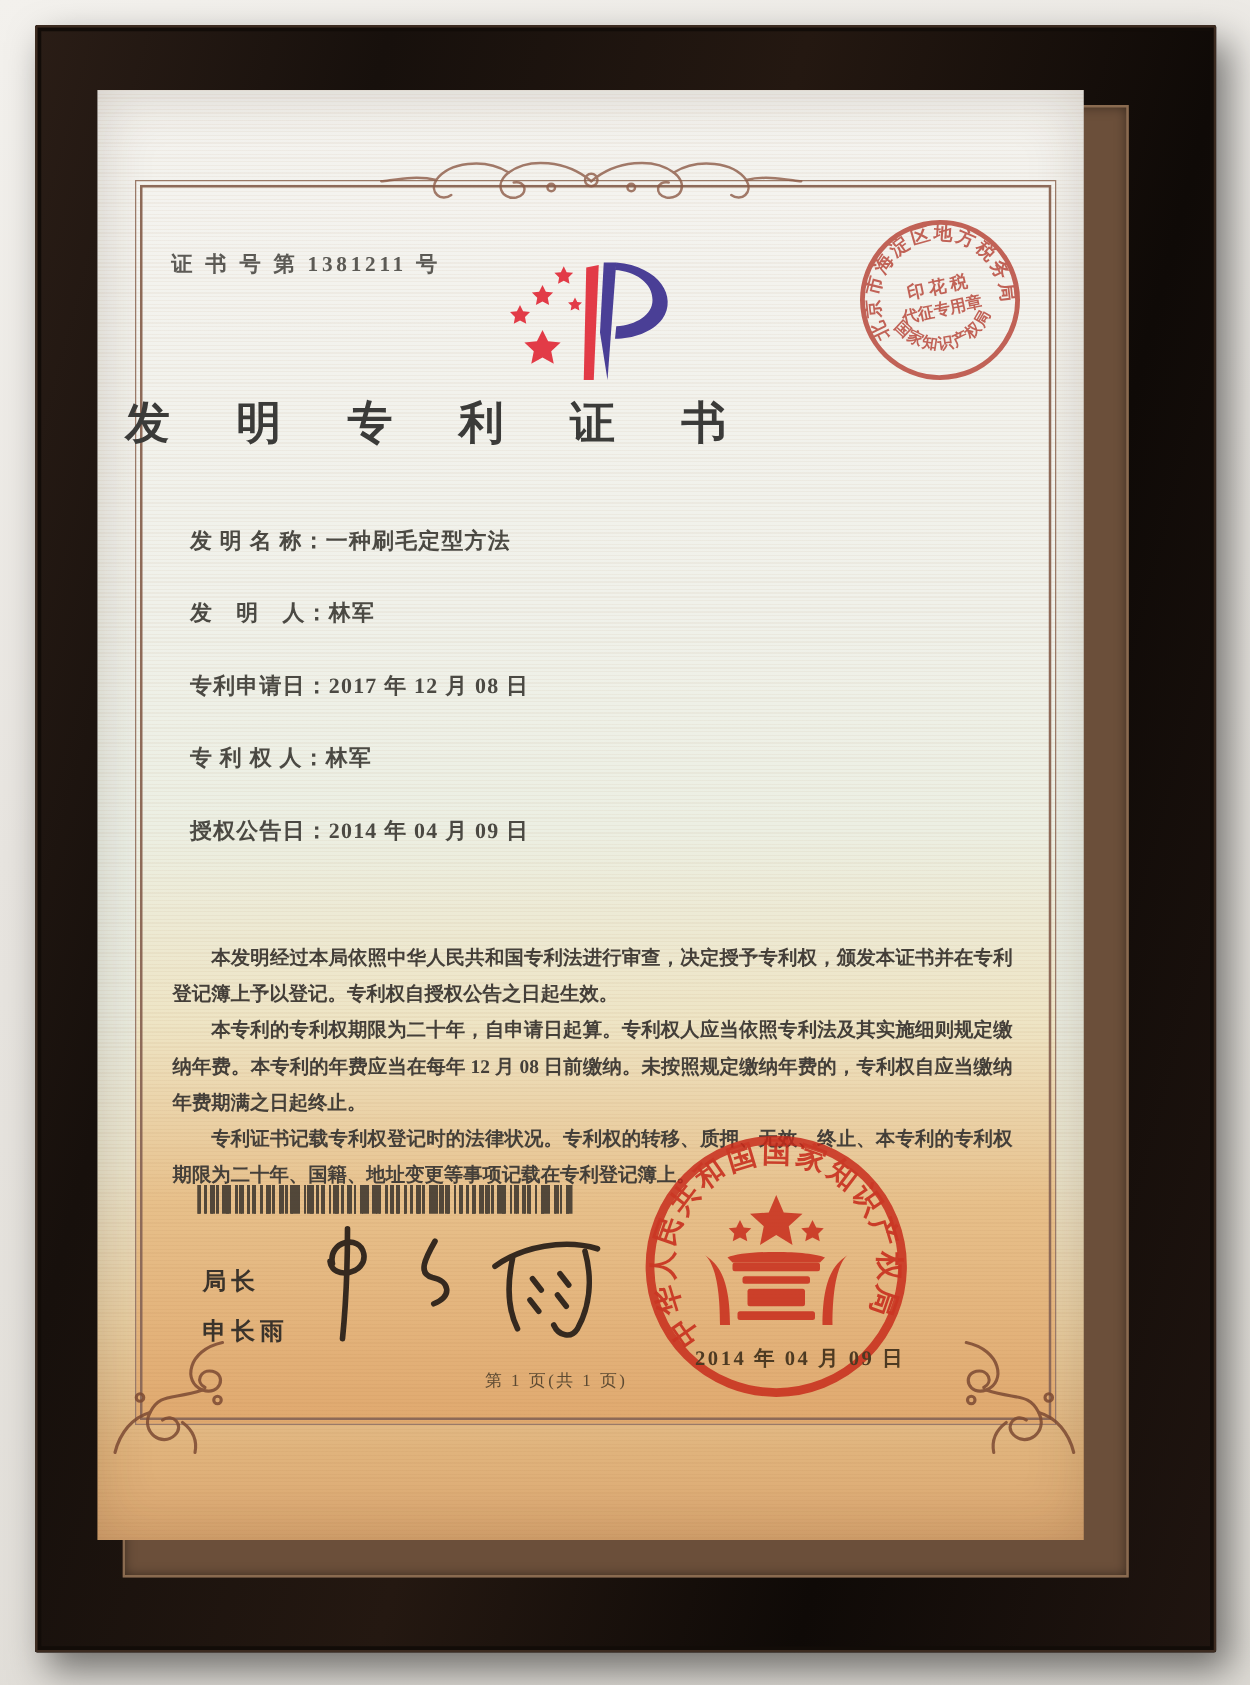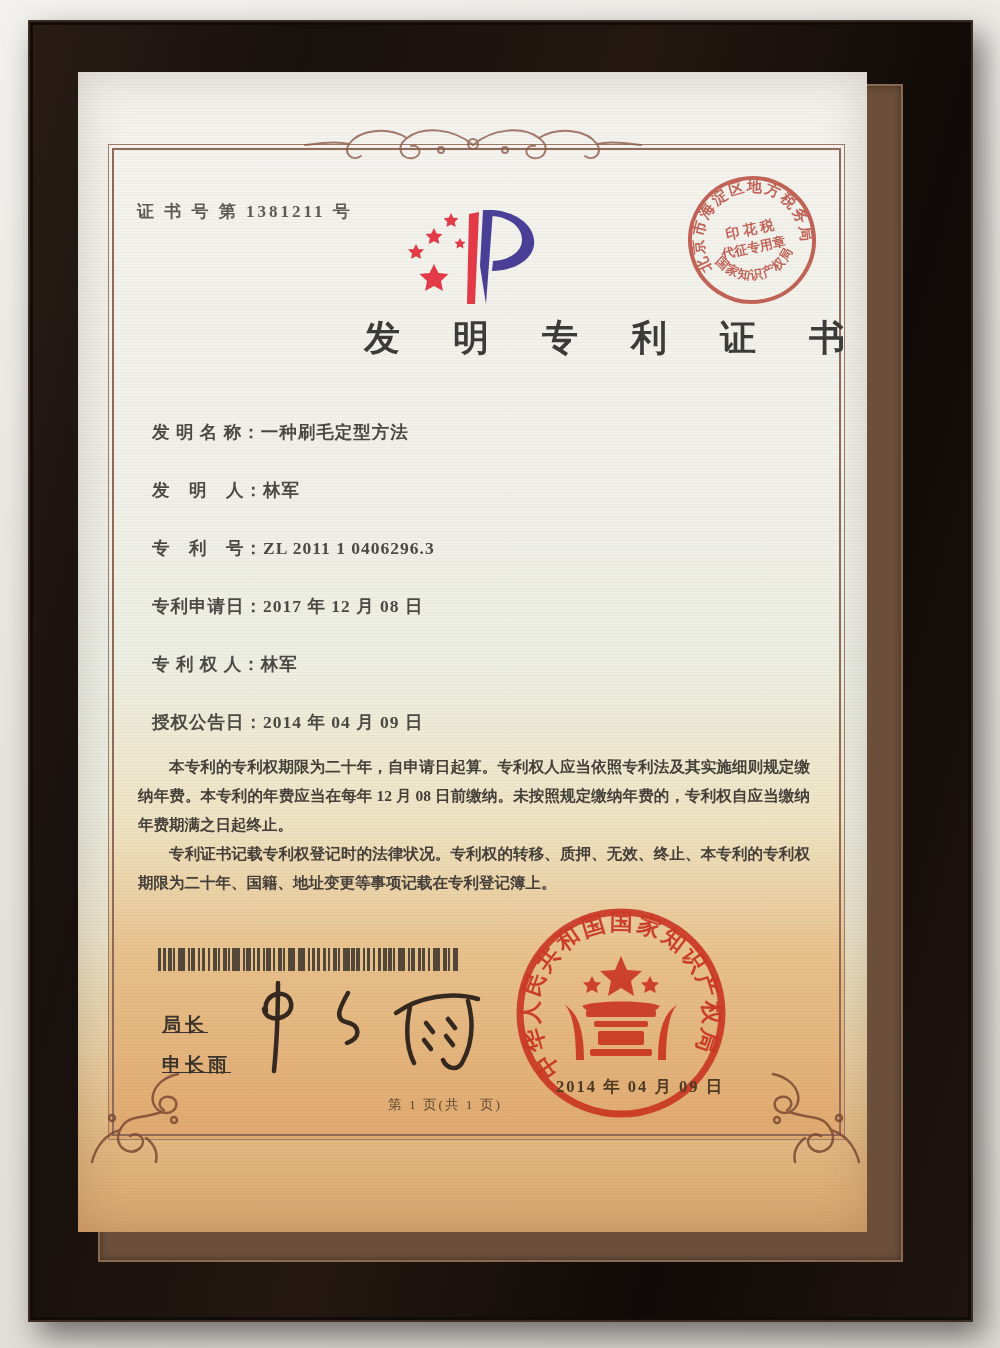--- a/index.html
+++ b/index.html
@@ -50,21 +50,21 @@
   
   .cert-no{
     position:absolute;left:59px;top:128px;z-index:5;
     font-size:17px;letter-spacing:3px;color:#5c5a55;font-weight:600;
   }
   .logo{position:absolute;left:318px;top:128px;z-index:5;}
   .tax-stamp{position:absolute;left:604px;top:98px;z-index:5;transform:rotate(-12deg);opacity:.85;}
 
   .title{
     position:absolute;left:0;top:242px;width:100%;z-index:5;
-    text-align:right;font-size:36px;font-weight:700;color:#3b3b39;
+    text-align:left;font-size:36px;font-weight:700;color:#3b3b39;
     letter-spacing:22px;text-indent:22px;
   }
 
   .fields{position:absolute;left:74px;top:350px;z-index:5;}
   .field-row{display:flex;margin-bottom:37px;font-size:17.5px;color:#4b4943;font-weight:600;line-height:21px;}
   .field-label{white-space:pre;letter-spacing:1px;text-align:right;}
   .field-value{white-space:pre;letter-spacing:1px;}
 
   .paragraphs{
     position:absolute;left:60px;top:680px;width:672px;z-index:5;
@@ -74,21 +74,21 @@
 
   .barcode{
     position:absolute;left:80px;top:876px;width:300px;height:23px;z-index:5;opacity:.8;
     background:
       repeating-linear-gradient(90deg,#2e2a26 0 2px,transparent 2px 5px),
       repeating-linear-gradient(90deg,#2e2a26 0 3px,transparent 3px 11px),
       repeating-linear-gradient(90deg,transparent 0 6px,#2e2a26 6px 8px,transparent 8px 17px);
   }
 
   .director{position:absolute;left:84px;top:940px;z-index:6;color:#3a332b;font-weight:700;font-size:19px;letter-spacing:4px;}
-  .director div{margin-bottom:14px;text-decoration:underline;}
+  .director div{margin-bottom:14px;}
   .signature{position:absolute;left:172px;top:905px;z-index:7;}
 
   .seal{position:absolute;left:428px;top:826px;z-index:6;opacity:.9;}
   .seal-date{
     position:absolute;left:478px;top:1004px;z-index:8;
     font-size:16.5px;color:#4d3a22;font-weight:700;letter-spacing:2px;
   }
 
   .page-no{
     position:absolute;left:0;top:1024px;width:100%;z-index:5;
@@ -182,38 +182,35 @@
     <div class="fields">
       <div class="field-row">
         <span class="field-label">发 明 名 称：</span>
         <span class="field-value">一种刷毛定型方法</span>
       </div>
       <div class="field-row">
         <span class="field-label">发　明　人：</span>
         <span class="field-value">林军</span>
       </div>
       <div class="field-row">
-        <span class="field-label">专　利　号：</span>
-        <span class="field-value">ZL 2011 1 0406296.3</span>
-      </div>
-      <div class="field-row">
         <span class="field-label">专利申请日：</span>
         <span class="field-value">2017 年 12 月 08 日</span>
       </div>
       <div class="field-row">
         <span class="field-label">专 利 权 人：</span>
         <span class="field-value">林军</span>
       </div>
       <div class="field-row">
         <span class="field-label">授权公告日：</span>
         <span class="field-value">2014 年 04 月 09 日</span>
       </div>
     </div>
 
     <div class="paragraphs">
+      <p>本发明经过本局依照中华人民共和国专利法进行审查，决定授予专利权，颁发本证书并在专利登记簿上予以登记。专利权自授权公告之日起生效。</p>
       <p>本专利的专利权期限为二十年，自申请日起算。专利权人应当依照专利法及其实施细则规定缴纳年费。本专利的年费应当在每年 12 月 08 日前缴纳。未按照规定缴纳年费的，专利权自应当缴纳年费期满之日起终止。</p>
       <p>专利证书记载专利权登记时的法律状况。专利权的转移、质押、无效、终止、本专利的专利权期限为二十年、国籍、地址变更等事项记载在专利登记簿上。</p>
     </div>
 
     <div class="barcode"></div>
 
     <div class="director">
       <div>局长</div>
       <div>申长雨</div>
     </div>

